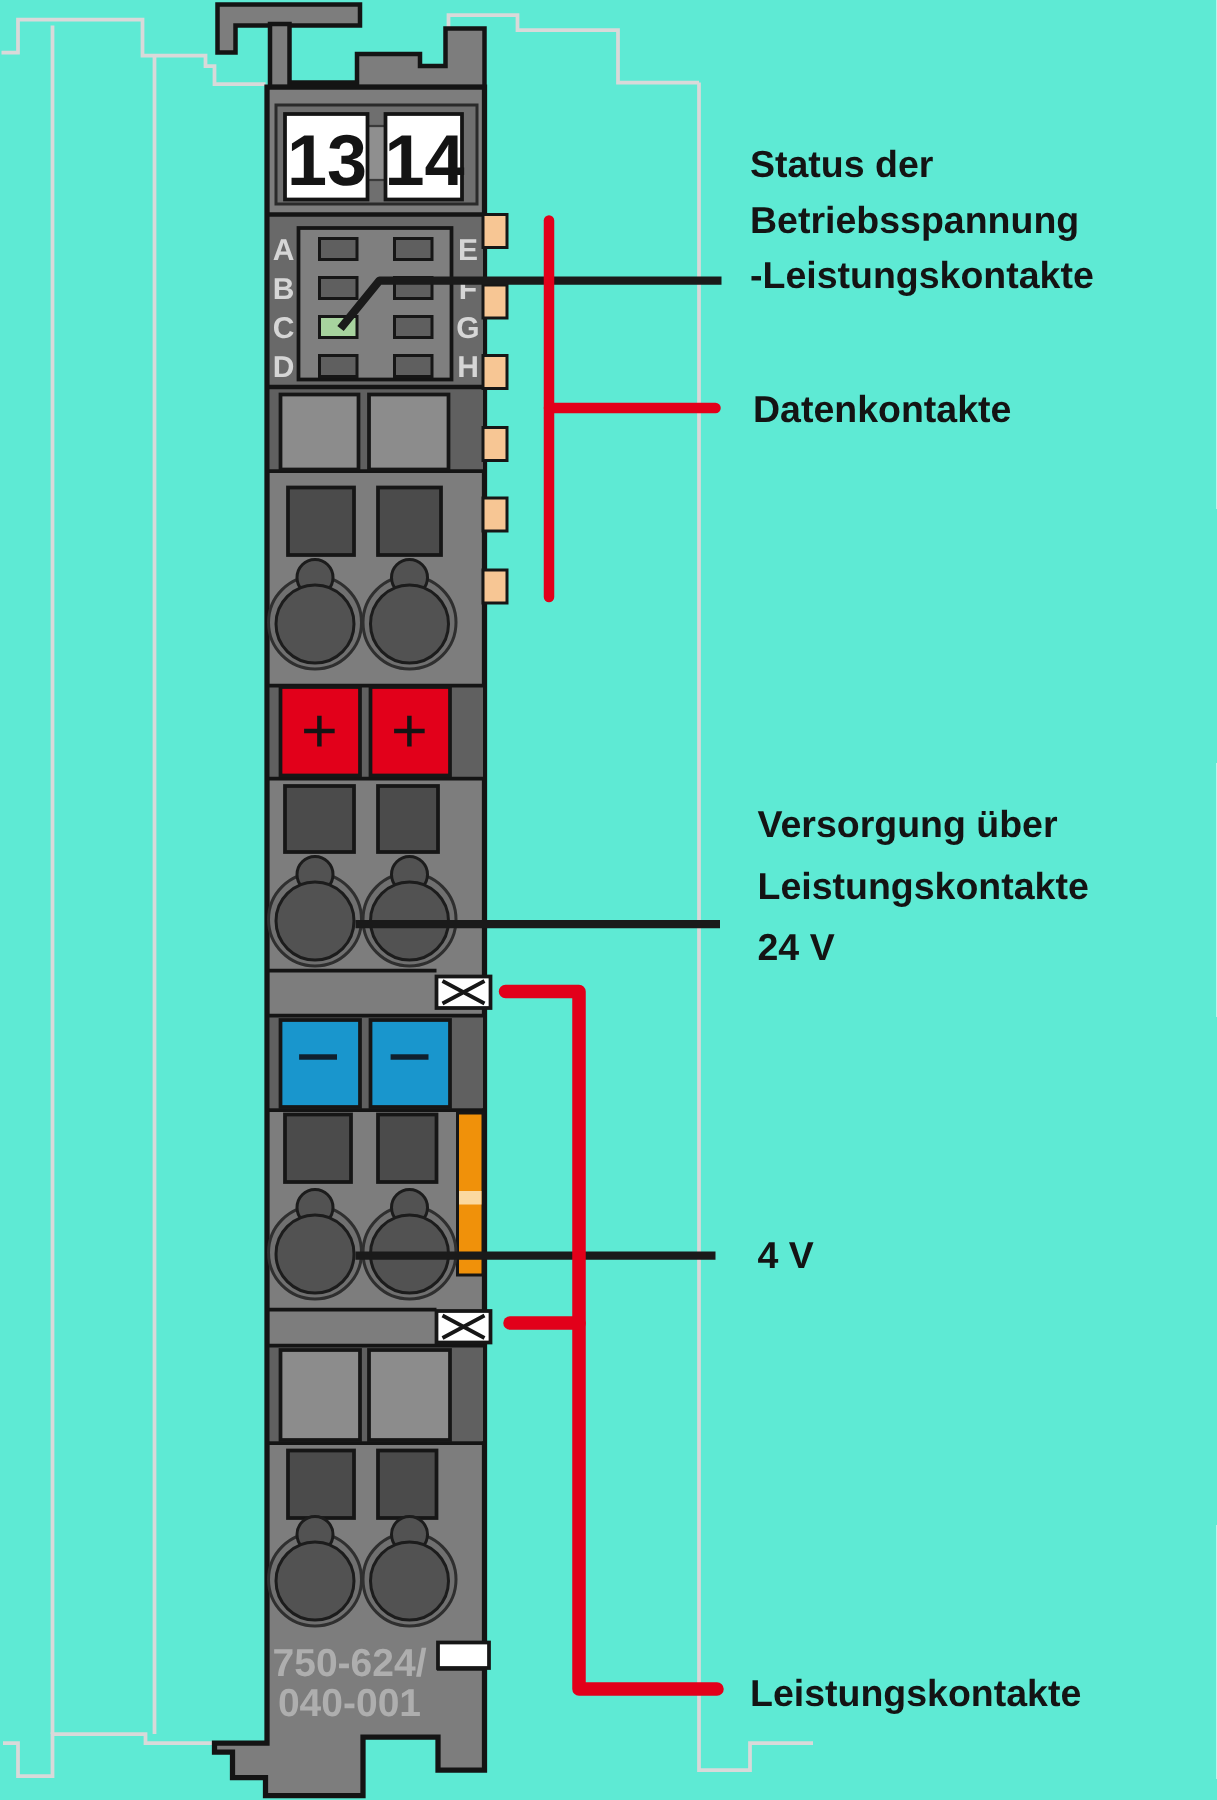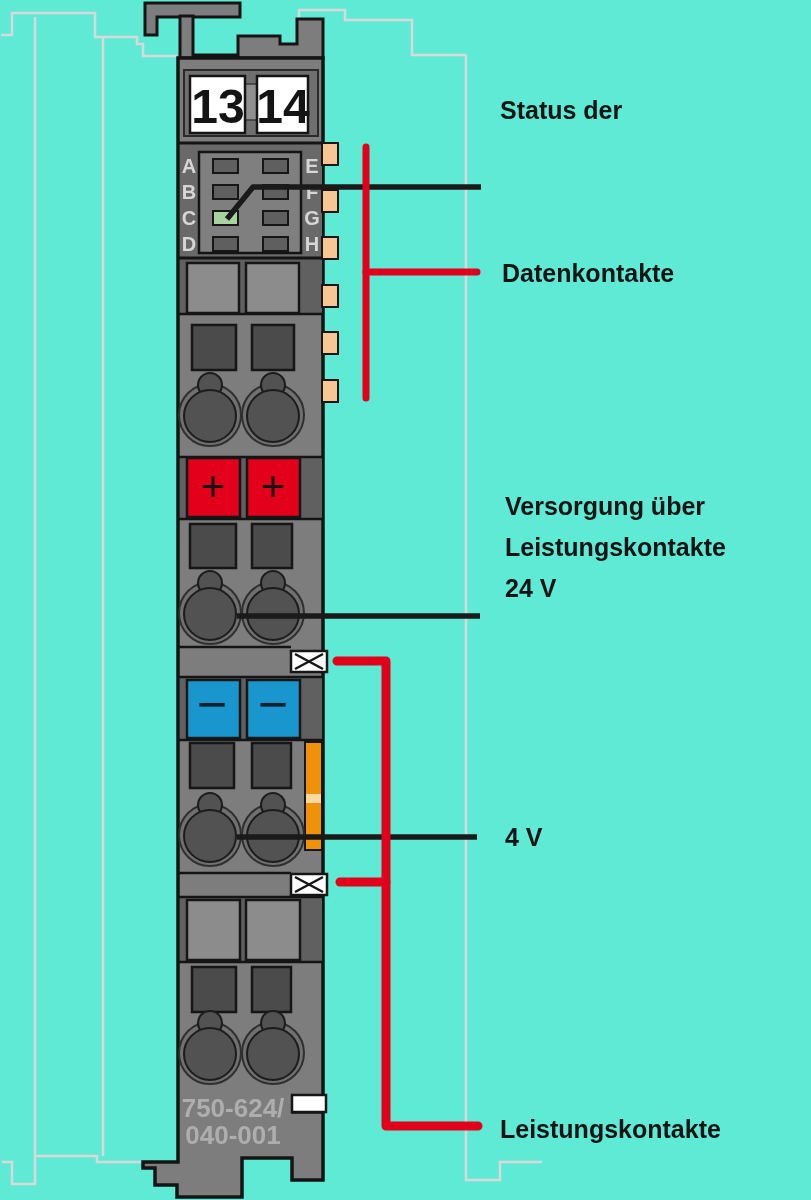--- a/index.html
+++ b/index.html
@@ -207,25 +207,27 @@
     <path d="M366,272 H477" fill="none" stroke="#e2001a" stroke-width="7" stroke-linecap="round"></path>
     <path d="M237,616 H480" fill="none" stroke="#1a1a1a" stroke-width="5.5"></path>
     <path d="M237,837 H477" fill="none" stroke="#1a1a1a" stroke-width="5.5"></path>
     <path d="M337,661 H386 V1126 H478" fill="none" stroke="#e2001a" stroke-width="9" stroke-linecap="round" stroke-linejoin="round"></path>
     <path d="M340,882 H386" fill="none" stroke="#e2001a" stroke-width="9" stroke-linecap="round"></path>
   </g>
 </svg>
 
 <div class="label" style="left:500px; top:92px; line-height:37px">
   <div>Status der</div>
+  <div>Betriebsspannung</div>
+  <div>-Leistungskontakte</div>
 </div>
 
 <div class="label" style="left:502px; top:254px; line-height:38px">Datenkontakte</div>
 
-<div class="label" style="left:505px; top:486px; line-height:41px">
+<div class="label" style="left:505px; top:530px; line-height:41px">
   <div>Versorgung über</div>
   <div>Leistungskontakte</div>
   <div>24 V</div>
 </div>
 
 <div class="label" style="left:505px; top:817px; line-height:41px">4 V</div>
 
 <div class="label" style="left:500px; top:1109px; line-height:41px">Leistungskontakte</div>
 
 </div>

